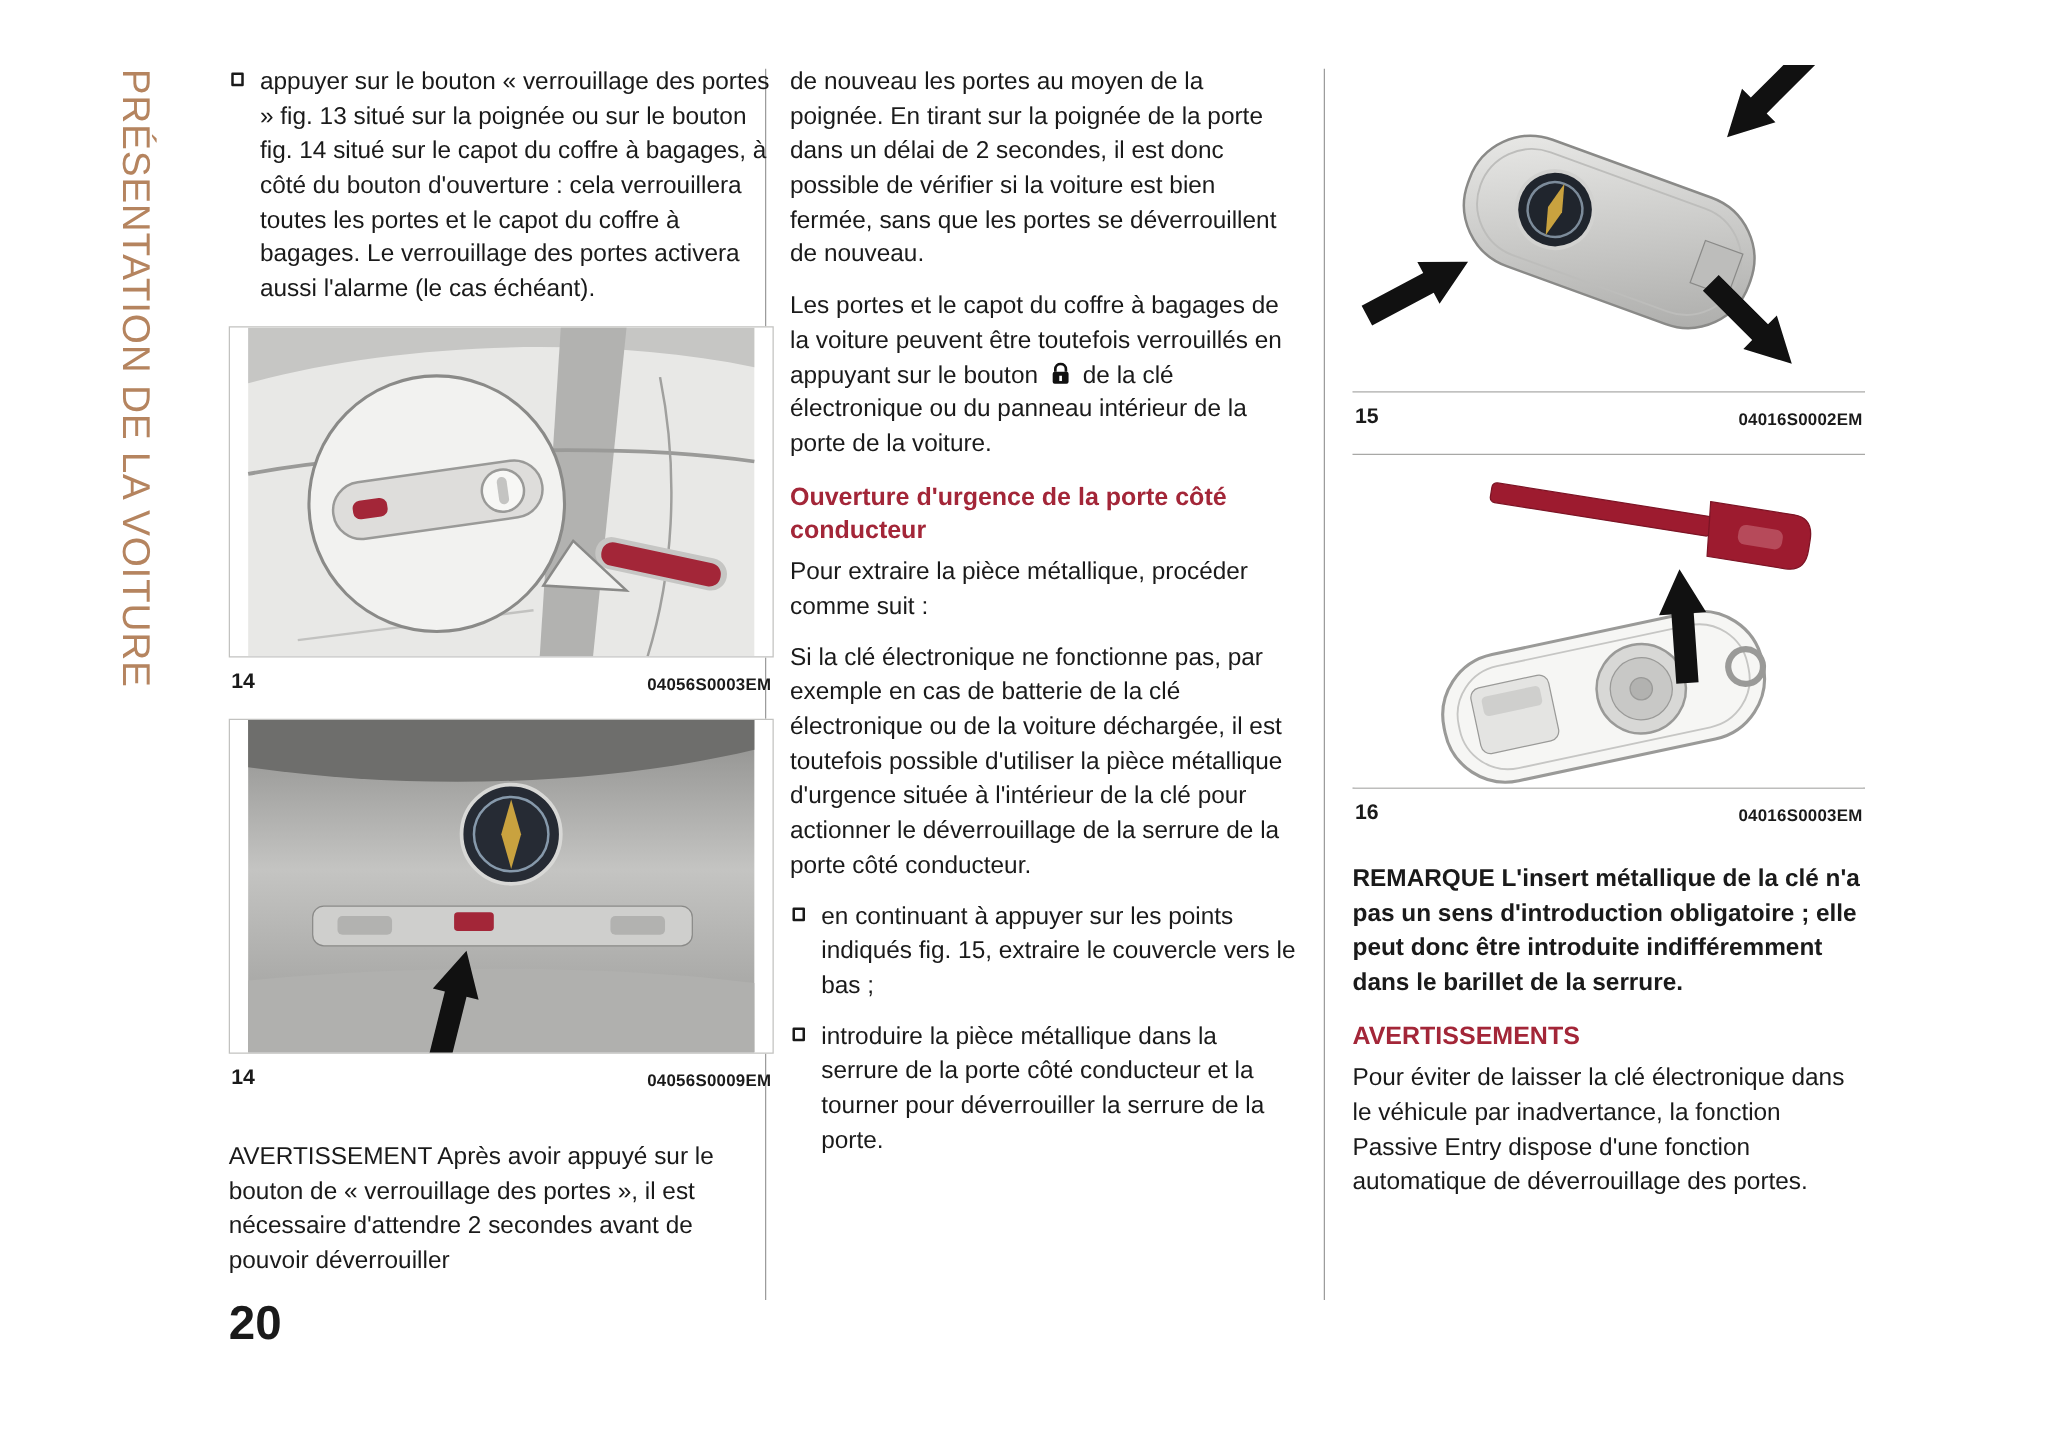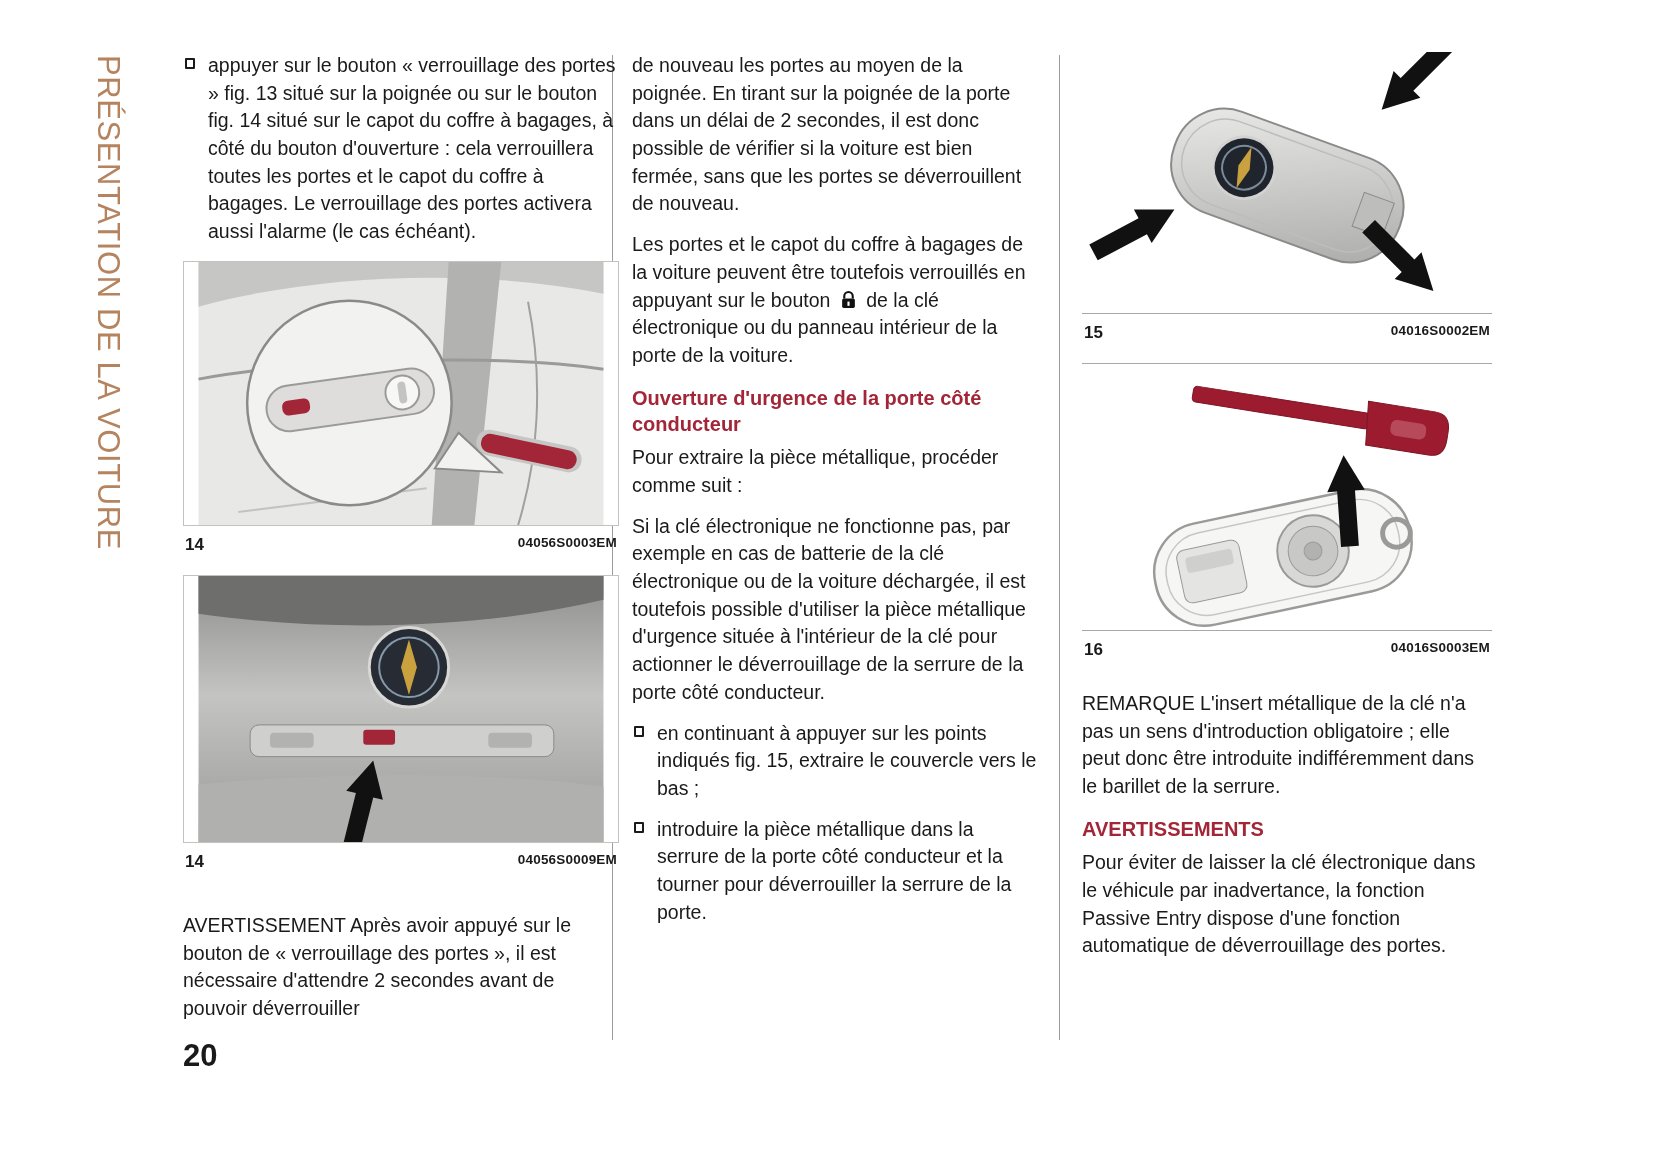--- a/index.html
+++ b/index.html
@@ -24,24 +24,24 @@
   .bullet-item { position:relative; padding-left:25px; }
   .sq {
     position:absolute; left:2px; top:6px; width:10px; height:11px;
     border:2px solid #1a1a1a; border-radius:1px; background:#fff;
   }
   .red-heading { color:#a32638; font-weight:bold; font-size:20px; line-height:1.32; margin:15px 0 7px; }
   .figure { margin-top:15px; }
   .fig-art { display:block; width:100%; border:1px solid #c2c2c0; background:#fff; }
   .fig-art--plain { border:none; border-bottom:1px solid #a8a8a6; }
   .fig-art--topline { border-top:1px solid #a8a8a6; }
-  .fig-caption { display:flex; justify-content:space-between; align-items:flex-start; padding:9px 2px 0 2px; margin-bottom:20px; }
+  .fig-caption { display:flex; justify-content:space-between; align-items:flex-end; padding:9px 2px 0 2px; margin-bottom:20px; }
   .fig-num { font-weight:bold; font-size:17px; }
   .fig-code { font-weight:bold; font-size:13.5px; letter-spacing:0.2px; }
-  .page-number { position:absolute; left:183px; top:1038px; font-size:31px; font-weight:bold; color:#1a1a1a; }
+  .page-number { position:absolute; left:183px; top:1038px; font-size:38px; font-weight:bold; color:#1a1a1a; }
   .lock-icon { display:inline-block; vertical-align:-2px; margin:0 5px; }
   .warning-p { margin-top:40px; }
 </style>
 </head>
 <body>
 
 <div class="page">
 
   <div class="sidebar-title">PRÉSENTATION DE LA VOITURE</div>
 
@@ -193,21 +193,21 @@
           <circle cx="318" cy="194" r="14" fill="none" stroke="#9a9a98" stroke-width="5"></circle>
         </g>
         <path d="M0 0 L-19 36 L-9 36 L-9 92 L9 92 L9 36 L19 36 Z" transform="translate(262,92) rotate(-4)" fill="#111111"></path>
       </svg>
       <div class="fig-caption">
         <span class="fig-num">16</span>
         <span class="fig-code">04016S0003EM</span>
       </div>
     </div>
 
-    <p class="body" style="margin-top:30px;">REMARQUE L'insert métallique de la clé n'a pas un sens d'introduction obligatoire ; elle peut donc être introduite indifféremment dans le barillet de la serrure.</p>
+    <p class="body" style="margin-top:30px;font-weight:bold;">REMARQUE L'insert métallique de la clé n'a pas un sens d'introduction obligatoire ; elle peut donc être introduite indifféremment dans le barillet de la serrure.</p>
 
     <h3 class="red-heading">AVERTISSEMENTS</h3>
 
     <p class="body">Pour éviter de laisser la clé électronique dans le véhicule par inadvertance, la fonction Passive Entry dispose d'une fonction automatique de déverrouillage des portes.</p>
   </div>
 
   <div class="page-number">20</div>
 </div>
 
 </body></html>

